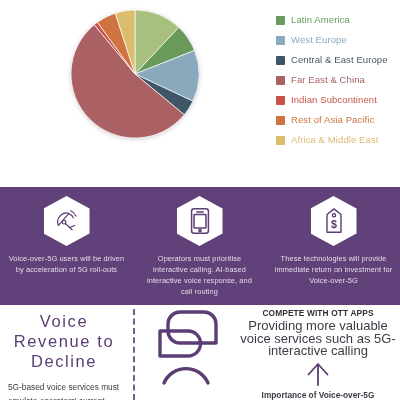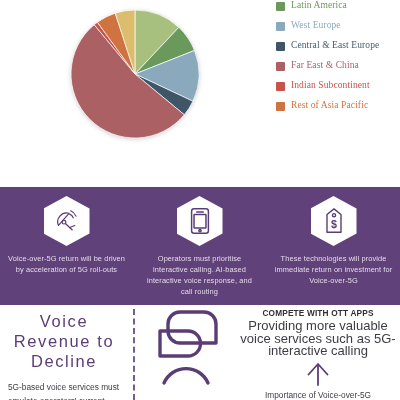--- a/index.html
+++ b/index.html
@@ -15,22 +15,21 @@
   #chart-section {
     position:absolute; left:0; top:0; width:400px; height:187px;
     background:#ffffff;
   }
   #pie-wrap { position:absolute; left:70px; top:9px; width:130px; height:130px; }
   #pie-svg { display:block; width:130px; height:130px;
              filter:drop-shadow(0 1px 2px rgba(0,0,0,.18)); }
 
   #legend {
     position:absolute; left:276px; top:0px; width:124px; height:187px;
-    padding-top:0px;
-    font-family:Liberation Serif, serif;
+    padding-top:14px;
   }
   .legend-item {
     display:flex; align-items:flex-start; gap:6px;
     margin-bottom:8.5px;
   }
   .legend-swatch {
     width:9px; height:9px; flex:0 0 9px; margin-top:2px;
     border-radius:1px;
   }
   .legend-label {
@@ -94,21 +93,21 @@
     margin-top:3px; text-align:center; color:#2f2f38;
     font-size:8.3px; font-weight:bold; letter-spacing:.15px;
   }
   #ott-body {
     margin-top:2px; text-align:center; color:#3c3c46;
     font-size:13px; line-height:12.5px;
   }
   #ott-arrow { display:flex; justify-content:center; margin-top:2px; }
   #ott-caption {
     margin-top:3px; text-align:center; color:#3c3c46;
-    font-size:8.3px; line-height:12px;
+    font-size:8.3px; line-height:12px;font-weight:bold;
   }
 </style>
 </head>
 <body>
 
 <div id="chart-section">
 
   <div id="pie-wrap">
     <svg id="pie-svg" viewBox="0 0 130 130">
         <path d="M 65 65 L 65 1 A 64 64 0 0 1 108.81101477943608 18.34600784502966 Z" fill="#a8c07d" stroke="#ffffff" stroke-width="0.7"></path>
@@ -147,38 +146,42 @@
     <div class="legend-item">
       <span class="legend-swatch" style="background: rgb(201, 82, 74);"></span>
       <span class="legend-label" style="color: rgb(201, 82, 74);">Indian Subcontinent</span>
     </div>
 
     <div class="legend-item">
       <span class="legend-swatch" style="background: rgb(207, 116, 64);"></span>
       <span class="legend-label" style="color: rgb(207, 116, 64);">Rest of Asia Pacific</span>
     </div>
 
+    <div class="legend-item">
+      <span class="legend-swatch" style="background: rgb(220, 189, 110);"></span>
+      <span class="legend-label" style="color: rgb(217, 188, 116);">Africa &amp; Middle East</span>
+    </div>
 
   </div>
 </div>
 
 <div id="purple-band">
 
   <div class="band-col" id="band-col-0">
     <div class="hex-badge">
       <svg width="26" height="26" viewBox="0 0 32 32" fill="none" stroke="#5b3d75" stroke-width="1.5" stroke-linecap="round" stroke-linejoin="round">
         <path d="M5.5 21.5 A11 11 0 0 1 18.5 6.5 L5.5 21.5 Z"></path>
         <circle cx="12.3" cy="17.4" r="2.3"></circle>
         <path d="M14 19.1 L22.5 27"></path>
         <path d="M19.5 24 L25.5 21.5"></path>
         <path d="M20.5 3.4 a12 12 0 0 1 6.6 6.6"></path>
         <path d="M19.3 7.6 a8 8 0 0 1 4.4 4.4"></path>
       </svg>
     </div>
-    <div class="band-text">Voice-over-5G return will be driven by acceleration of 5G roll-outs</div>
+    <div class="band-text">Voice-over-5G users will be driven by acceleration of 5G roll-outs</div>
   </div>
 
   <div class="band-col" id="band-col-1">
     <div class="hex-badge">
       <svg width="24" height="28" viewBox="0 0 24 30" fill="none" stroke="#5b3d75" stroke-width="1.6" stroke-linecap="round" stroke-linejoin="round">
         <rect x="3" y="2" width="18" height="26" rx="2.6"></rect>
         <line x1="8.5" y1="5.4" x2="15.5" y2="5.4"></line>
         <rect x="5.6" y="8" width="12.8" height="14.5" rx="0.6"></rect>
         <circle cx="12" cy="25.3" r="1.2"></circle>
       </svg>

